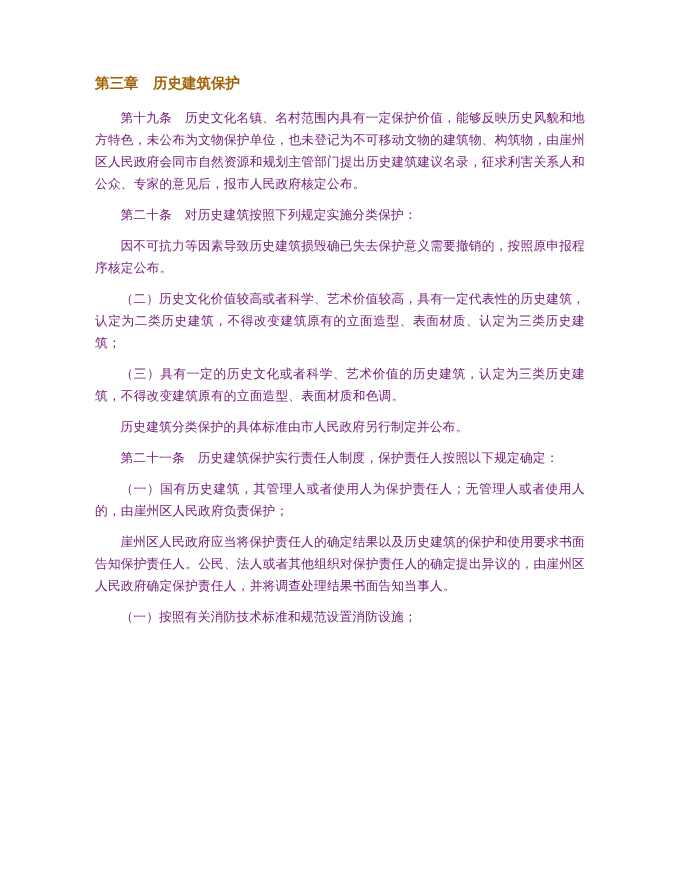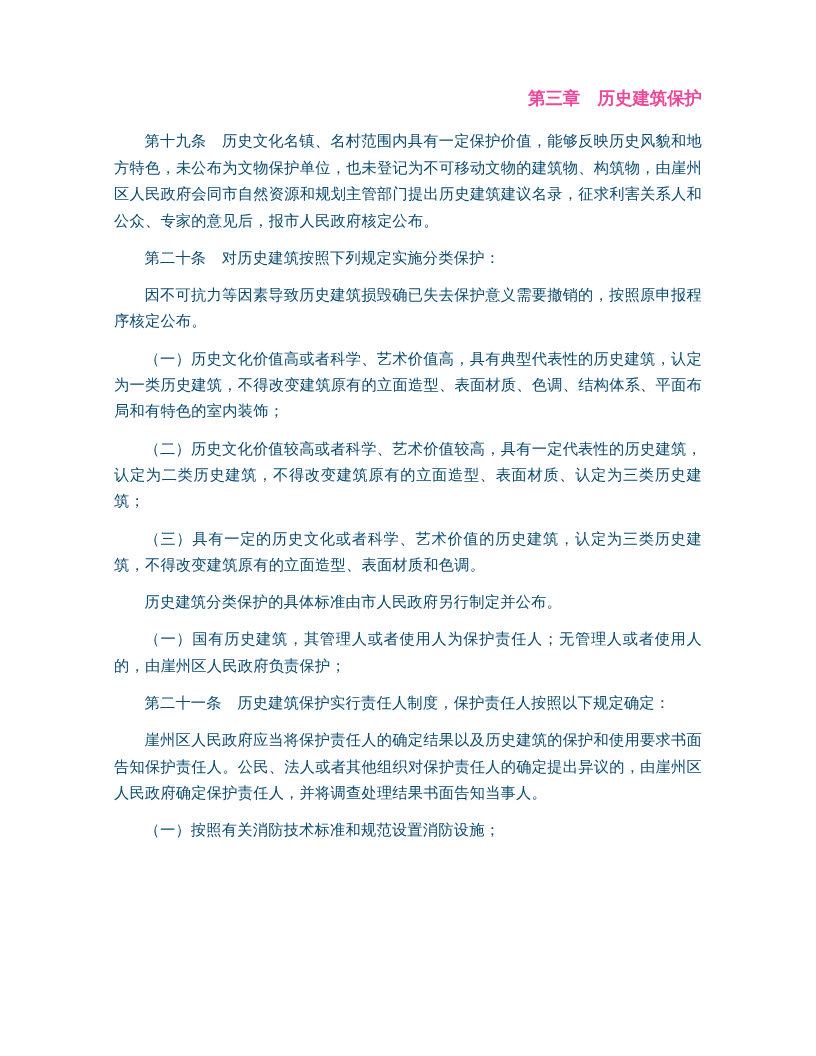--- a/index.html
+++ b/index.html
@@ -17,44 +17,43 @@
     width: 680px;
     height: 880px;
     padding: 72px 95px 0 95px;
     background: #ffffff;
   }
   .doc-title {
     font-family: "Liberation Serif", "DejaVu Serif", serif;
     font-size: 14.5px;
     font-weight: bold;
     line-height: 22px;
-    text-align: right;
-    color: #ec4899;
+    text-align: left;
+    color: #a16207;
     margin: 0 0 13px 0;
   }
   .doc-para {
     font-family: "Liberation Serif", "DejaVu Serif", serif;
     font-size: 12.7px;
     line-height: 22px;
-    color: #0c4a6e;
+    color: #701a75;
     text-align: justify;
     text-indent: 2em;
     margin: 0 0 9px 0;
     letter-spacing: 0.2px;
   }
 </style>
 </head>
 <body>
 
 <div class="page">
   <h1 class="doc-title">第三章　历史建筑保护</h1>
   <p class="doc-para">第十九条　历史文化名镇、名村范围内具有一定保护价值，能够反映历史风貌和地方特色，未公布为文物保护单位，也未登记为不可移动文物的建筑物、构筑物，由崖州区人民政府会同市自然资源和规划主管部门提出历史建筑建议名录，征求利害关系人和公众、专家的意见后，报市人民政府核定公布。</p>
   <p class="doc-para">第二十条　对历史建筑按照下列规定实施分类保护：</p>
   <p class="doc-para">因不可抗力等因素导致历史建筑损毁确已失去保护意义需要撤销的，按照原申报程序核定公布。</p>
-  <p class="doc-para">（一）历史文化价值高或者科学、艺术价值高，具有典型代表性的历史建筑，认定为一类历史建筑，不得改变建筑原有的立面造型、表面材质、色调、结构体系、平面布局和有特色的室内装饰；</p>
   <p class="doc-para">（二）历史文化价值较高或者科学、艺术价值较高，具有一定代表性的历史建筑，认定为二类历史建筑，不得改变建筑原有的立面造型、表面材质、认定为三类历史建筑；</p>
   <p class="doc-para">（三）具有一定的历史文化或者科学、艺术价值的历史建筑，认定为三类历史建筑，不得改变建筑原有的立面造型、表面材质和色调。</p>
   <p class="doc-para">历史建筑分类保护的具体标准由市人民政府另行制定并公布。</p>
+  <p class="doc-para">第二十一条　历史建筑保护实行责任人制度，保护责任人按照以下规定确定：</p>
   <p class="doc-para">（一）国有历史建筑，其管理人或者使用人为保护责任人；无管理人或者使用人的，由崖州区人民政府负责保护；</p>
-  <p class="doc-para">第二十一条　历史建筑保护实行责任人制度，保护责任人按照以下规定确定：</p>
   <p class="doc-para">崖州区人民政府应当将保护责任人的确定结果以及历史建筑的保护和使用要求书面告知保护责任人。公民、法人或者其他组织对保护责任人的确定提出异议的，由崖州区人民政府确定保护责任人，并将调查处理结果书面告知当事人。</p>
   <p class="doc-para">（一）按照有关消防技术标准和规范设置消防设施；</p>
 </div>
 
 </body></html>

